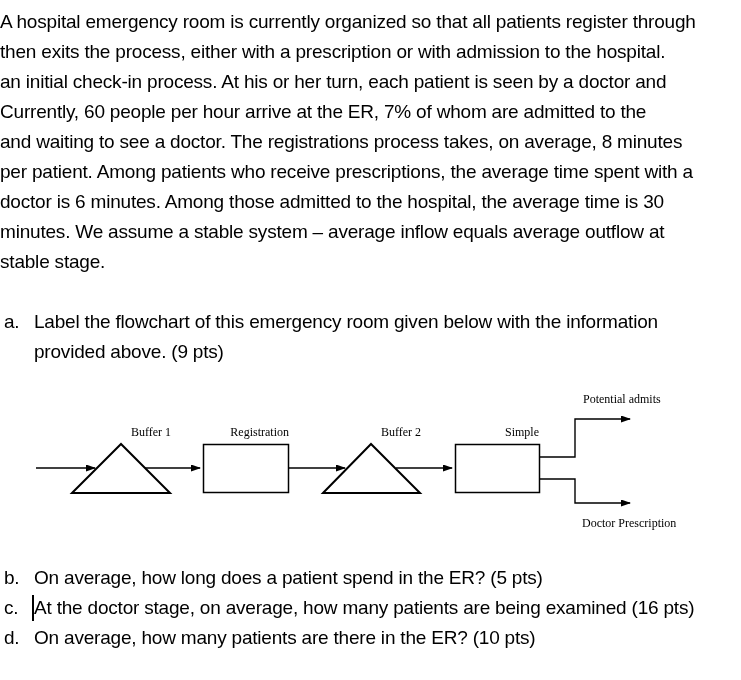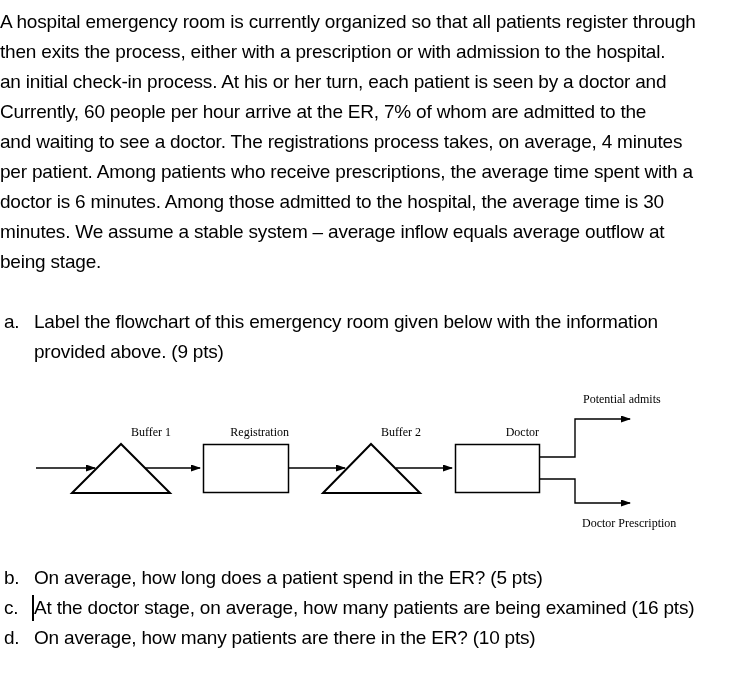--- a/index.html
+++ b/index.html
@@ -66,25 +66,25 @@
   .lbl-prescription { left: 582px; top: 129px; }
 </style>
 </head>
 <body>
 
 <div class="para">
   <div>A hospital emergency room is currently organized so that all patients register through</div>
   <div>then exits the process, either with a prescription or with admission to the hospital.</div>
   <div>an initial check-in process. At his or her turn, each patient is seen by a doctor and</div>
   <div>Currently, 60 people per hour arrive at the ER, 7% of whom are admitted to the</div>
-  <div>and waiting to see a doctor. The registrations process takes, on average, 4 minutes</div>
+  <div>and waiting to see a doctor. The registrations process takes, on average, 8 minutes</div>
   <div>per patient. Among patients who receive prescriptions, the average time spent with a</div>
   <div>doctor is 6 minutes. Among those admitted to the hospital, the average time is 30</div>
   <div>minutes. We assume a stable system – average inflow equals average outflow at</div>
-  <div>being stage.</div>
+  <div>stable stage.</div>
 </div>
 
 <div class="q-block a-block">
   <div class="q-row">
     <span class="q-marker">a.</span>
     <span>Label the flowchart of this emergency room given below with the information</span>
   </div>
   <div class="q-row">
     <span>provided above. (9 pts)</span>
   </div>
@@ -114,21 +114,21 @@
 
     <rect x="455.5" y="59.5" width="84" height="48" fill="#ffffff" stroke="#000000" stroke-width="1.5"></rect>
 
     <polyline points="540,72 575,72 575,34 630,34" fill="none" stroke="#000000" stroke-width="1.4" marker-end="url(#arrow)"></polyline>
 
     <polyline points="540,94 575,94 575,118 630,118" fill="none" stroke="#000000" stroke-width="1.4" marker-end="url(#arrow)"></polyline>
   </svg>
   <span class="fc-label centered lbl-buffer1">Buffer 1</span>
   <span class="fc-label centered lbl-registration">Registration</span>
   <span class="fc-label centered lbl-buffer2">Buffer 2</span>
-  <span class="fc-label centered lbl-doctor">Doctor</span>
+  <span class="fc-label centered lbl-doctor">Simple</span>
   <span class="fc-label lbl-admits">Potential admits</span>
   <span class="fc-label lbl-prescription">Doctor Prescription</span>
 </div>
 
 <div class="q-block bcd-block">
   <div class="q-row">
     <span class="q-marker">b.</span>
     <span>On average, how long does a patient spend in the ER? (5 pts)</span>
   </div>
   <div class="q-row">

